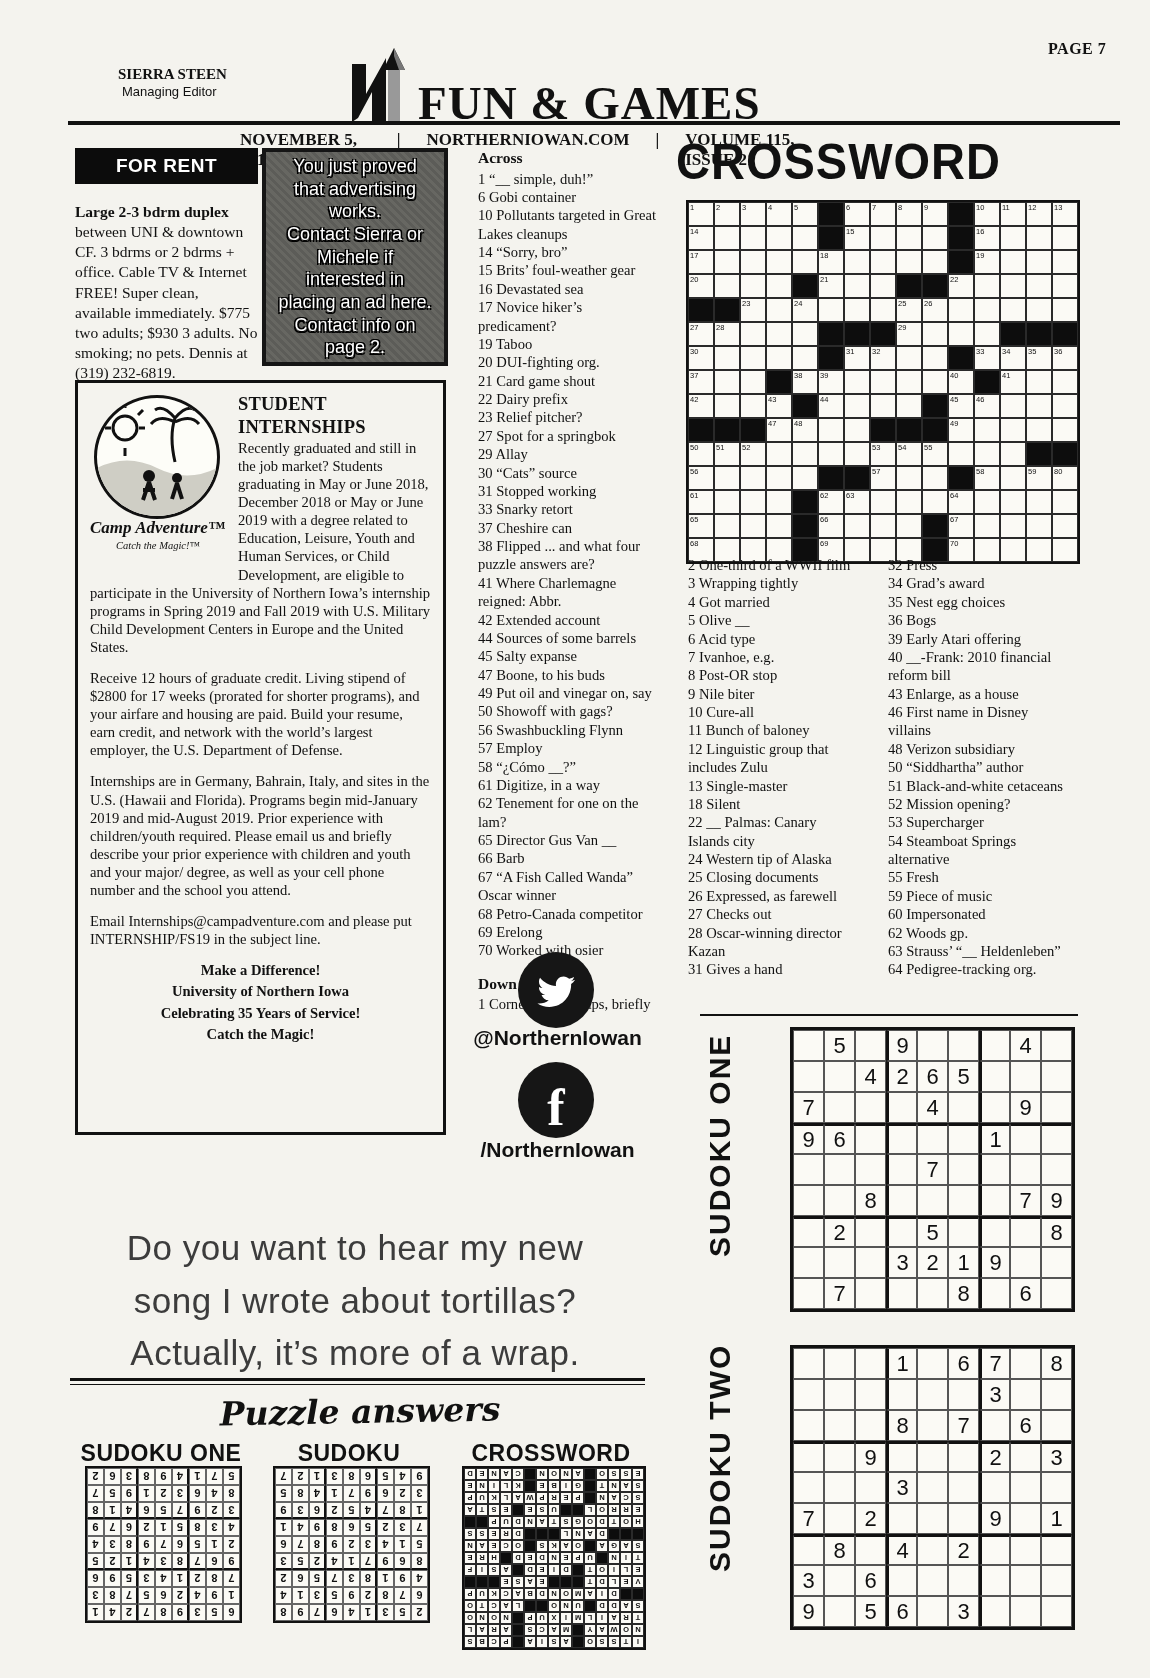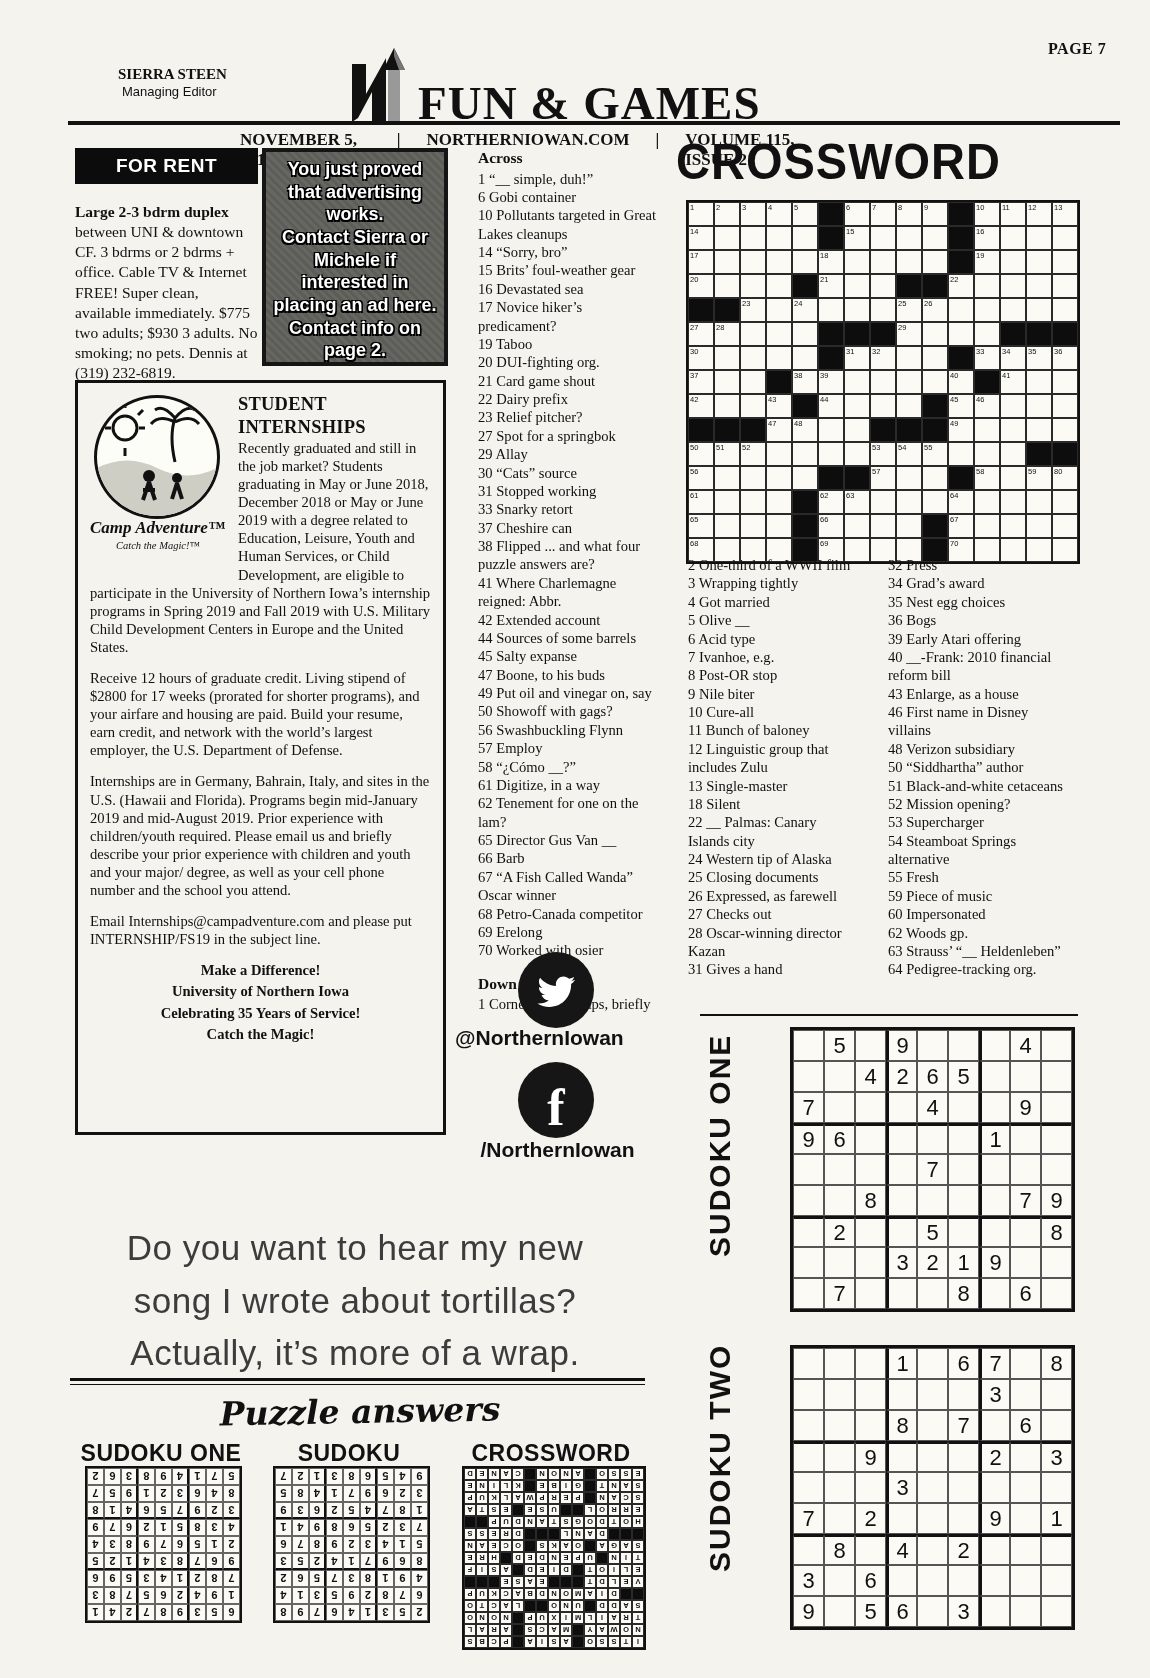--- a/index.html
+++ b/index.html
@@ -14,22 +14,22 @@
   #top-rule{top:121px;left:68px;width:1052px;height:4px;background:#111;}
   #dateline{top:130px;left:240px;width:600px;display:flex;gap:26px;justify-content:center;font-weight:bold;font-size:17px;}
   #dateline .sep{font-weight:bold;}
   
   #for-rent{top:148px;left:75px;width:183px;height:224px;}
   #for-rent-hd{background:#0c0c0c;color:#fff;text-align:center;font-weight:bold;font-size:19px;font-family:"Liberation Sans",sans-serif;padding:7px 0;letter-spacing:.5px;}
   #for-rent-bd{font-size:15.5px;line-height:1.3;padding-top:18px;}
   
   #ad-box{top:148px;left:262px;width:178px;height:210px;background:#62625e;border:4px solid #151515;
     background-image:repeating-linear-gradient(45deg,#5c5c58 0 3px,#676762 3px 6px);color:#fff;
-    font-family:"Liberation Sans",sans-serif;font-weight:bold;font-size:18px;line-height:1.26;text-align:center;
-    display:flex;align-items:flex-end;justify-content:center;}
+    font-family:"Liberation Sans",sans-serif;font-weight:normal;font-size:18px;line-height:1.26;text-align:center;
+    display:flex;align-items:center;justify-content:center;}
   #ad-box .inner{text-shadow:-1.5px -1.5px 0 #000,1.5px -1.5px 0 #000,-1.5px 1.5px 0 #000,1.5px 1.5px 0 #000;}
   
   #intern{top:380px;left:75px;width:371px;height:755px;border:3px solid #111;padding:10px 12px;box-sizing:border-box;font-size:14.6px;line-height:1.24;overflow:hidden;}
   #ca-logo{float:left;width:138px;height:172px;margin:2px 10px 4px 0;position:relative;}
   #ca-circle{position:absolute;top:0;left:4px;width:120px;height:118px;border:3px solid #111;border-radius:50%;background:#fdfdf8;overflow:hidden;}
   #intern-title{font-weight:bold;font-size:18.5px;letter-spacing:.2px;}
   .ipara{margin:0 0 13px 0;}
   .ibold{font-weight:bold;text-align:center;margin:3px 0;}
   #ca-script{position:absolute;top:122px;left:0;font-weight:bold;font-style:italic;font-size:17px;white-space:nowrap;}
   #ca-tag{position:absolute;top:144px;left:26px;font-style:italic;font-size:10.5px;}
@@ -54,21 +54,21 @@
   #sudoku-one-grid{top:1027px;left:790px;grid-template-columns:repeat(9,31px);grid-template-rows:repeat(9,31px);}
   #sudoku-two-grid{top:1345px;left:790px;grid-template-columns:repeat(9,31px);grid-template-rows:repeat(9,31px);}
   #sudoku-one-grid .sud-cell,#sudoku-two-grid .sud-cell{font-size:22px;}
   .vlabel{font-family:"Liberation Sans",sans-serif;font-weight:bold;font-size:30px;letter-spacing:2px;transform:rotate(-90deg);transform-origin:center;white-space:nowrap;}
   #sud-one-label{top:1160px;left:640px;width:160px;text-align:center;}
   #sud-two-label{top:1475px;left:640px;width:160px;text-align:center;}
   
   .soc-circle{width:76px;height:76px;border-radius:50%;background:#161616;display:flex;align-items:center;justify-content:center;}
   #twitter-wrap{top:952px;left:518px;} #fb-wrap{top:1062px;left:518px;}
   .handle{font-family:"Liberation Sans",sans-serif;font-weight:bold;font-size:21px;}
-  #tw-handle{top:1026px;left:455px;width:205px;text-align:left;}
+  #tw-handle{top:1026px;left:455px;width:205px;text-align:center;}
   #fb-handle{top:1138px;left:455px;width:205px;text-align:center;}
   #fb-f{color:#fff;font-size:52px;font-weight:bold;font-family:"Liberation Serif",serif;margin-top:14px;}
   
   #joke{top:1222px;left:70px;width:570px;text-align:center;font-family:"Liberation Sans",sans-serif;font-size:35px;line-height:1.5;color:#3c3c3c;letter-spacing:.5px;}
   
   #ans-rule{top:1378px;left:70px;width:575px;border-top:3px solid #111;border-bottom:1px solid #111;height:3px;}
   #ans-head{top:1392px;left:180px;width:360px;text-align:center;font-style:italic;font-weight:bold;font-size:33px;font-family:"DejaVu Serif",serif;transform:rotate(-1deg);}
   .mini-head{font-family:"Liberation Sans",sans-serif;font-weight:bold;font-size:23px;letter-spacing:.5px;text-align:center;}
   #mini-one-head{top:1440px;left:80px;width:162px;} #mini-two-head{top:1440px;left:268px;width:162px;} #mini-cw-head{top:1440px;left:458px;width:186px;}
   .mini-sud{display:grid;grid-template-columns:repeat(9,17px);grid-template-rows:repeat(9,17px);border:2px solid #111;transform:rotate(180deg);background:#fbfaf5;}

